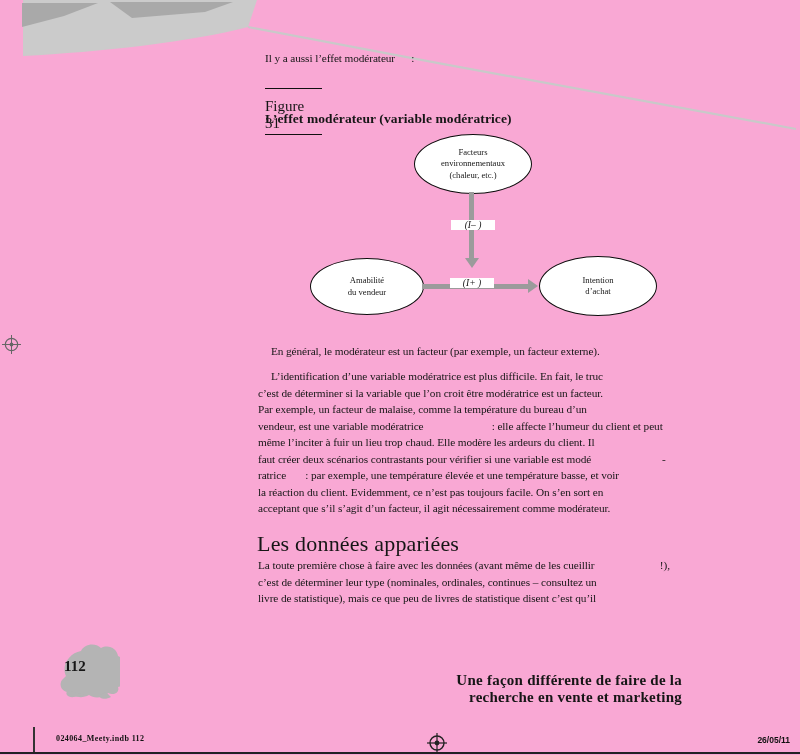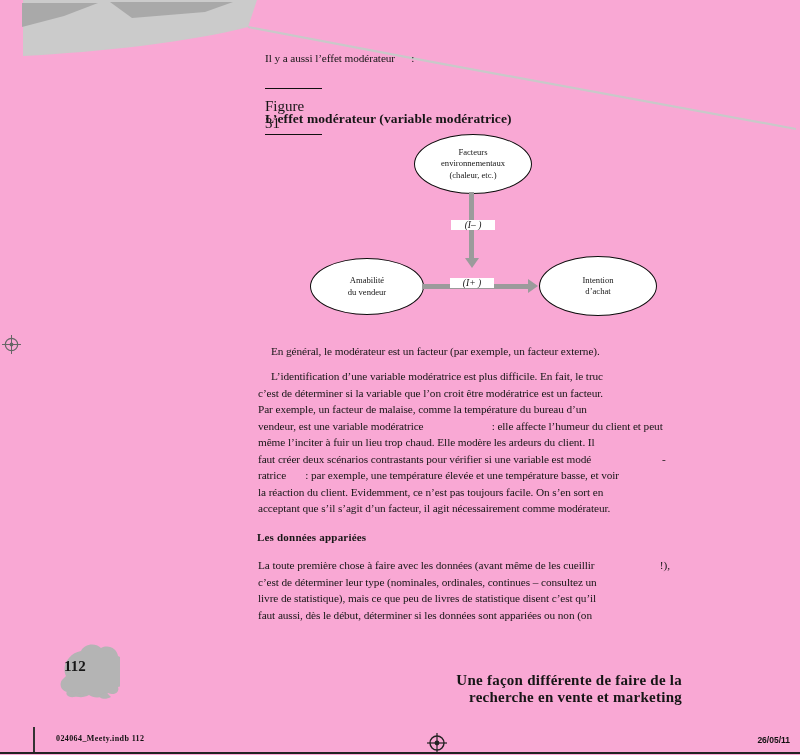--- a/index.html
+++ b/index.html
@@ -7,21 +7,21 @@
         font-family:"Liberation Serif", serif;color:#161616;}
   .abs{position:absolute;}
   .tl{white-space:pre;}
   
   .body-par{font-size:11.3px;line-height:16.5px;letter-spacing:-0.1px;}
   .ind{padding-left:13px;}
   
   .fig-caption{font-size:15px;border-top:1.4px solid #111;border-bottom:1.4px solid #111;
                padding:9px 2px 2px 0;width:55px;}
   .fig-title{font-size:13.5px;font-weight:bold;letter-spacing:0.1px;}
-  .sec-title{font-size:11px;font-weight:bold;letter-spacing:0.2px;}
+  .sec-title{font-size:22px;font-weight:normal;letter-spacing:0.2px;}
   
   .ellipse{border:1.4px solid #0d0d0d;border-radius:50%;display:flex;flex-direction:column;
            align-items:center;justify-content:center;text-align:center;
            font-size:8.6px;line-height:11.5px;background:#fff;}
   .arrow-shaft-v{background:#9b9b9b;width:5px;}
   .arrow-shaft-h{background:#9b9b9b;height:5px;}
   .arrow-head-down{width:0;height:0;border-left:7px solid transparent;
                    border-right:7px solid transparent;border-top:10px solid #9b9b9b;}
   .arrow-head-right{width:0;height:0;border-top:7px solid transparent;
                     border-bottom:7px solid transparent;border-left:10px solid #9b9b9b;}
@@ -102,21 +102,20 @@
     <div class="tl">la réaction du client. Evidemment, ce n’est pas toujours facile. On s’en sort en</div>
     <div class="tl">acceptant que s’il s’agit d’un facteur, il agit nécessairement comme modérateur.</div>
   </div>
 
   <div class="abs sec-title" style="left:257px;top:531px;">Les données appariées</div>
 
   <div class="abs body-par" style="left:258px;top:557px;">
     <div class="tl">La toute première chose à faire avec les données (avant même de les cueillir                        !),</div>
     <div class="tl">c’est de déterminer leur type (nominales, ordinales, continues – consultez un</div>
     <div class="tl">livre de statistique), mais ce que peu de livres de statistique disent c’est qu’il</div>
-    <div class="tl">faut aussi, dès le début, déterminer si les données sont appariées ou non (on</div>
   </div>
 
   <svg class="abs" style="left:54px;top:640px;" width="66" height="60" viewBox="0 0 66 60">
     <path d="M12,36 C7,26 15,13 27,11 C30,4 41,2 47,8 C55,4 63,9 64,16 C71,19 73,27 69,33
              C74,38 71,46 64,47 C66,52 60,56 54,53 C50,58 40,59 35,55 C28,59 19,57 16,52
              C9,53 4,46 8,40 Z" fill="#b4b4b4"></path>
     <path d="M14,50 C10,54 14,58 20,57 L30,55 Z" fill="#b4b4b4"></path>
     <path d="M46,55 C44,59 52,60 57,57 L52,52 Z" fill="#b4b4b4"></path>
   </svg>
   <div class="abs page-number" style="left:64px;top:658px;">112</div>

